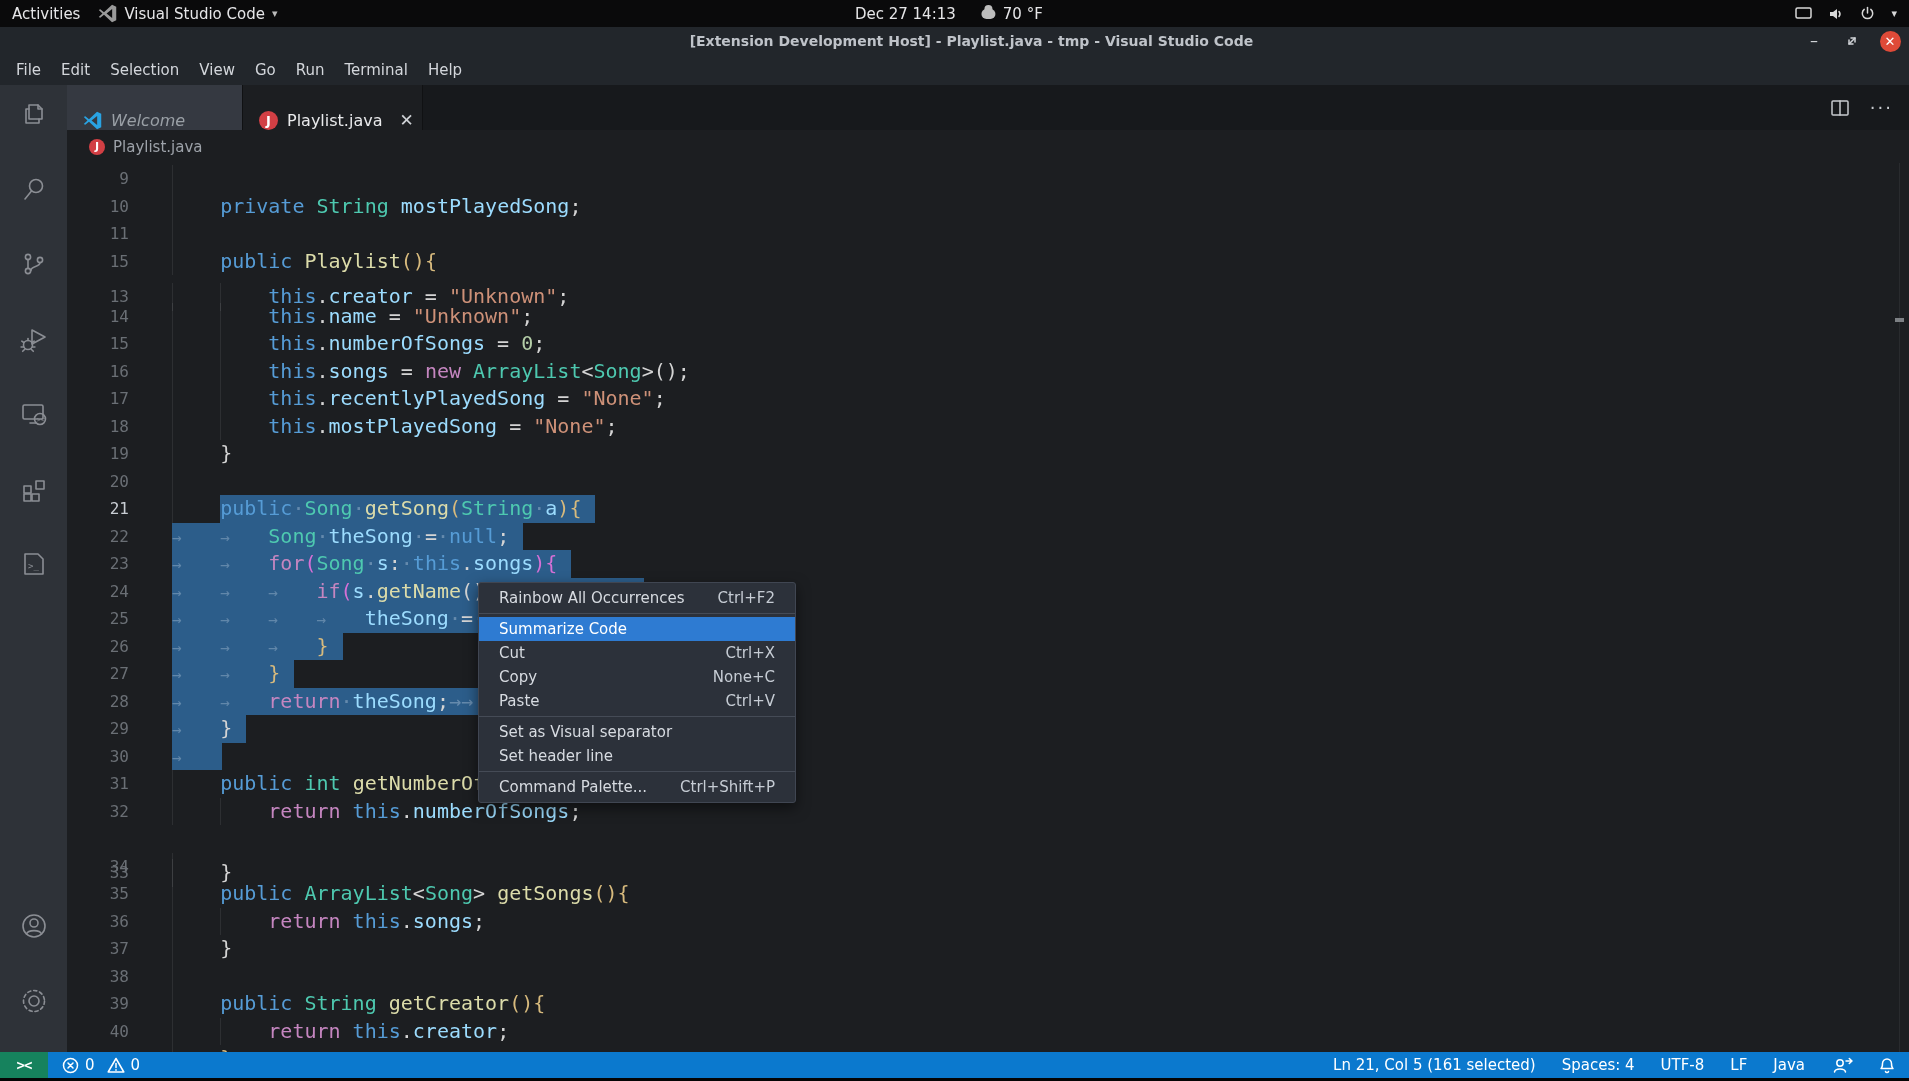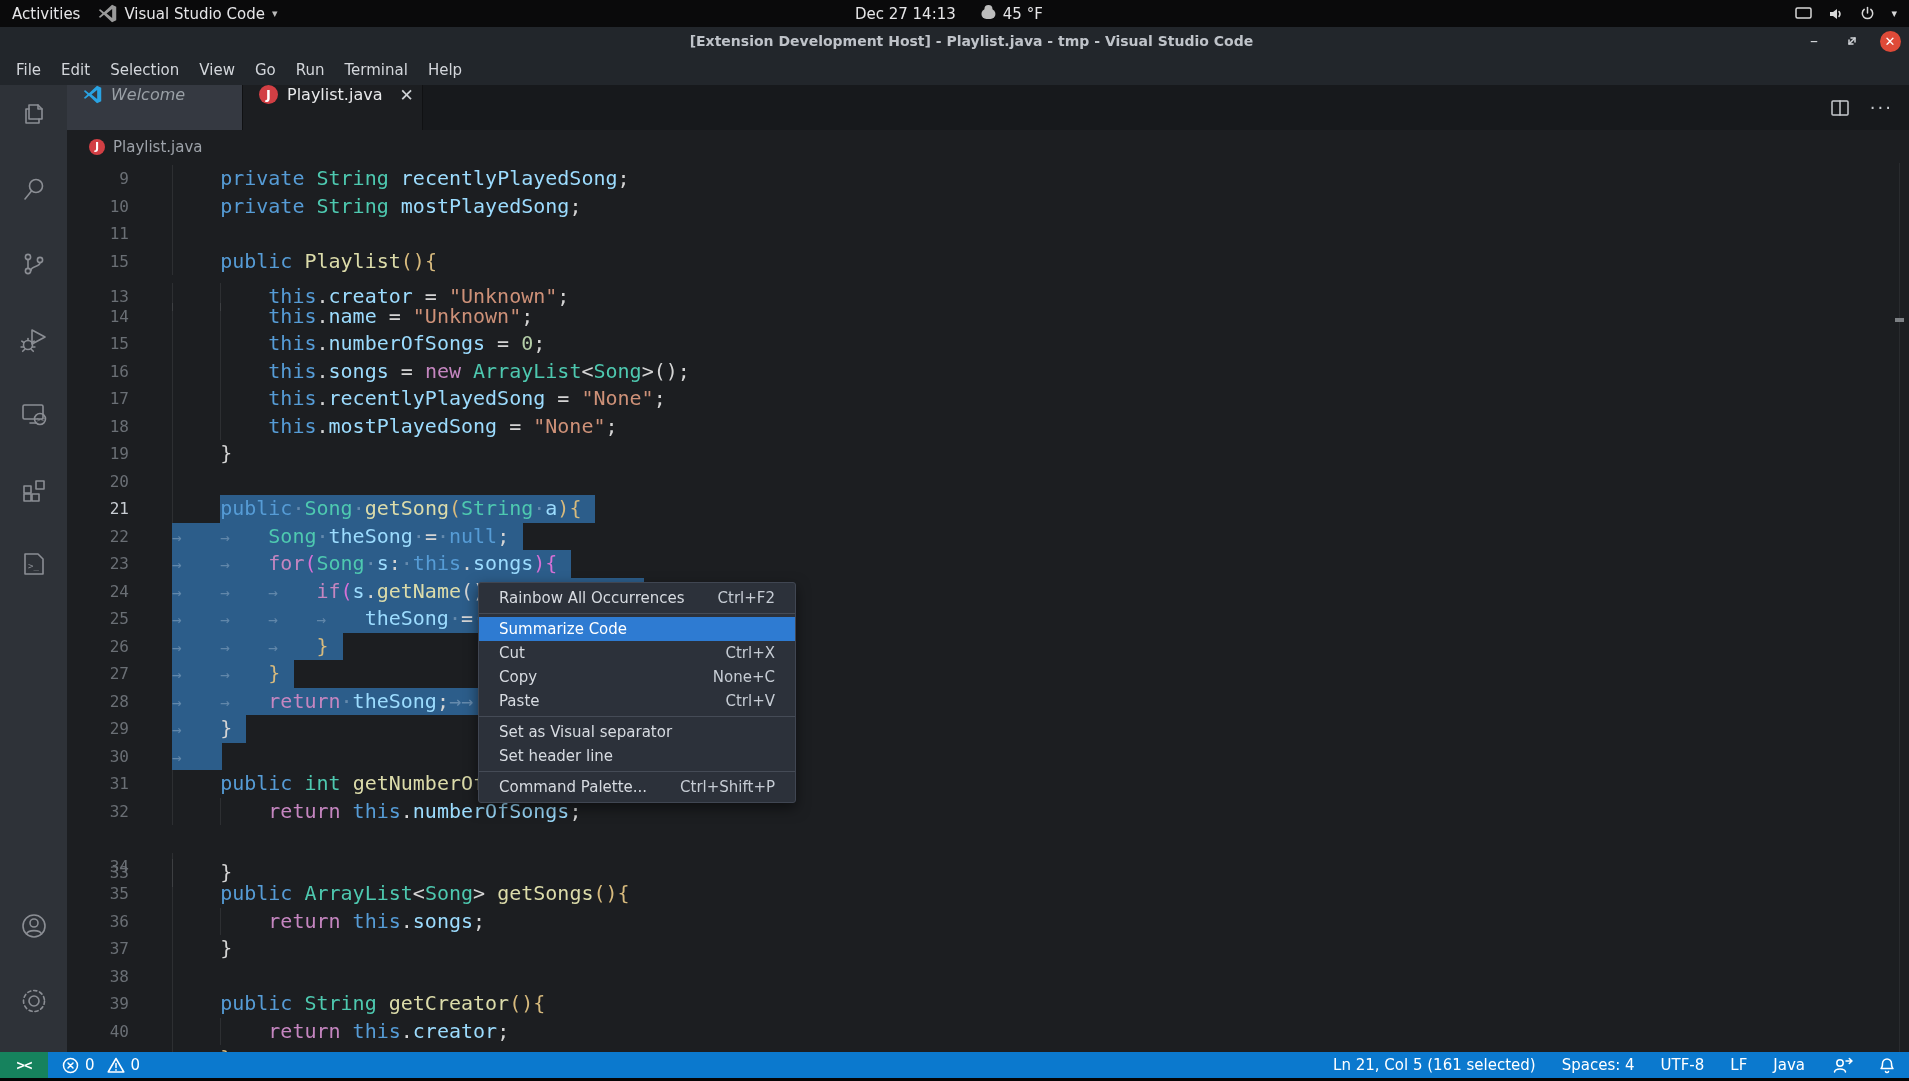--- a/index.html
+++ b/index.html
@@ -28,21 +28,21 @@
     display:flex;align-items:center;padding-left:6px;font-size:15px;color:#d3d6db;}
   .menubar-item{padding:0 10px;line-height:30px;}
   
   #activitybar{position:absolute;left:0;top:85px;width:67px;height:967px;background:#2e3238;
     display:flex;flex-direction:column;align-items:center;padding-top:5px;box-sizing:border-box;}
   .act-ico{width:67px;height:48px;margin-bottom:27px;display:flex;align-items:center;justify-content:center;}
   .act-ico svg{stroke:#8b8e94;fill:none;stroke-width:1.6;}
   #activitybar .spacer{flex:1;}
   
   #tabbar{position:absolute;left:67px;top:85px;right:0;height:45px;background:#17191c;display:flex;}
-  .tab{display:flex;align-items:flex-start;gap:9px;padding:0 16px;height:45px;box-sizing:border-box;
+  .tab{display:flex;align-items:flex-end;gap:9px;padding:0 16px;height:45px;box-sizing:border-box;
     font-size:16px;border-right:1px solid #101113;}
   .tab.inactive{background:#353941;color:#9aa0a6;font-style:italic;width:176px;}
   .tab.active{background:#1c1e21;color:#e9eaec;width:180px;}
   .tab .close{font-style:normal;color:#cfd2d6;font-size:17px;margin-left:8px;}
   .java-badge{width:19px;height:19px;border-radius:50%;background:#d23f44;color:#fff;
     display:inline-flex;align-items:center;justify-content:center;font-size:13px;font-weight:bold;font-style:normal;flex:none;}
   #tab-actions{margin-left:auto;display:flex;align-items:center;gap:20px;padding-right:16px;color:#c7cace;}
   
   #breadcrumb{position:absolute;left:67px;top:130px;right:0;height:33px;background:#1c1e21;
     display:flex;align-items:center;gap:8px;padding-left:22px;font-size:15px;color:#9da2a9;}
@@ -103,21 +103,21 @@
       </span>
     </div>
     <div class="center">
       <span>Dec 27 14:13</span>
       <span class="weather">
         <span class="tray-ico" id="gnome-weather-icon">
             <span style="display:inline-block;width:14px;height:10px;background:#bdbdbd;border-radius:6px;position:relative;">
               <span style="position:absolute;left:3px;top:-4px;width:8px;height:8px;background:#bdbdbd;border-radius:50%;"></span>
             </span>
           </span>
-        <span>45 °F</span>
+        <span>70 °F</span>
       </span>
     </div>
     <div class="right" id="gnome-tray">
         <span class="tray-ico">
           <svg width="17" height="13" viewBox="0 0 17 13" fill="none" stroke="#d8d8d8" stroke-width="1.5" stroke-linecap="round" stroke-linejoin="round">
             <rect x="1" y="1" width="15" height="10" rx="1.5"></rect>
           </svg>
         </span>
         <span class="tray-ico">
           <svg width="16" height="14" viewBox="0 0 16 14" fill="none" stroke="#c7cace" stroke-width="1.5" stroke-linecap="round" stroke-linejoin="round">
@@ -290,21 +290,20 @@
 
   <div id="breadcrumb">
     <span class="java-badge">J</span>
     <span>Playlist.java</span>
   </div>
 
   <div id="editor">
       <div class="code-row" style="top: 2px;">
         <div class="guide" style="left: 105px;"></div>
         <div class="lnum">9</div>
-        <div class="code-text"><span class="tab-cell"></span><span style="color: rgb(86, 156, 214);">private</span><span style="color: rgb(212, 212, 212);"> </span><span style="color: rgb(78, 201, 176);">String</span><span style="color: rgb(212, 212, 212);"> </span><span style="color: rgb(156, 220, 254);">recentlyPlayedSong</span><span style="color: rgb(212, 212, 212);">;</span></div>
       </div>
       <div class="code-row" style="top: 29.5px;">
         <div class="guide" style="left: 105px;"></div>
         <div class="lnum">10</div>
         <div class="code-text"><span class="tab-cell"></span><span style="color: rgb(86, 156, 214);">private</span><span style="color: rgb(212, 212, 212);"> </span><span style="color: rgb(78, 201, 176);">String</span><span style="color: rgb(212, 212, 212);"> </span><span style="color: rgb(156, 220, 254);">mostPlayedSong</span><span style="color: rgb(212, 212, 212);">;</span></div>
       </div>
       <div class="code-row" style="top: 57px;">
         <div class="guide" style="left: 105px;"></div>
         <div class="lnum">11</div>
         <div class="code-text"></div>

